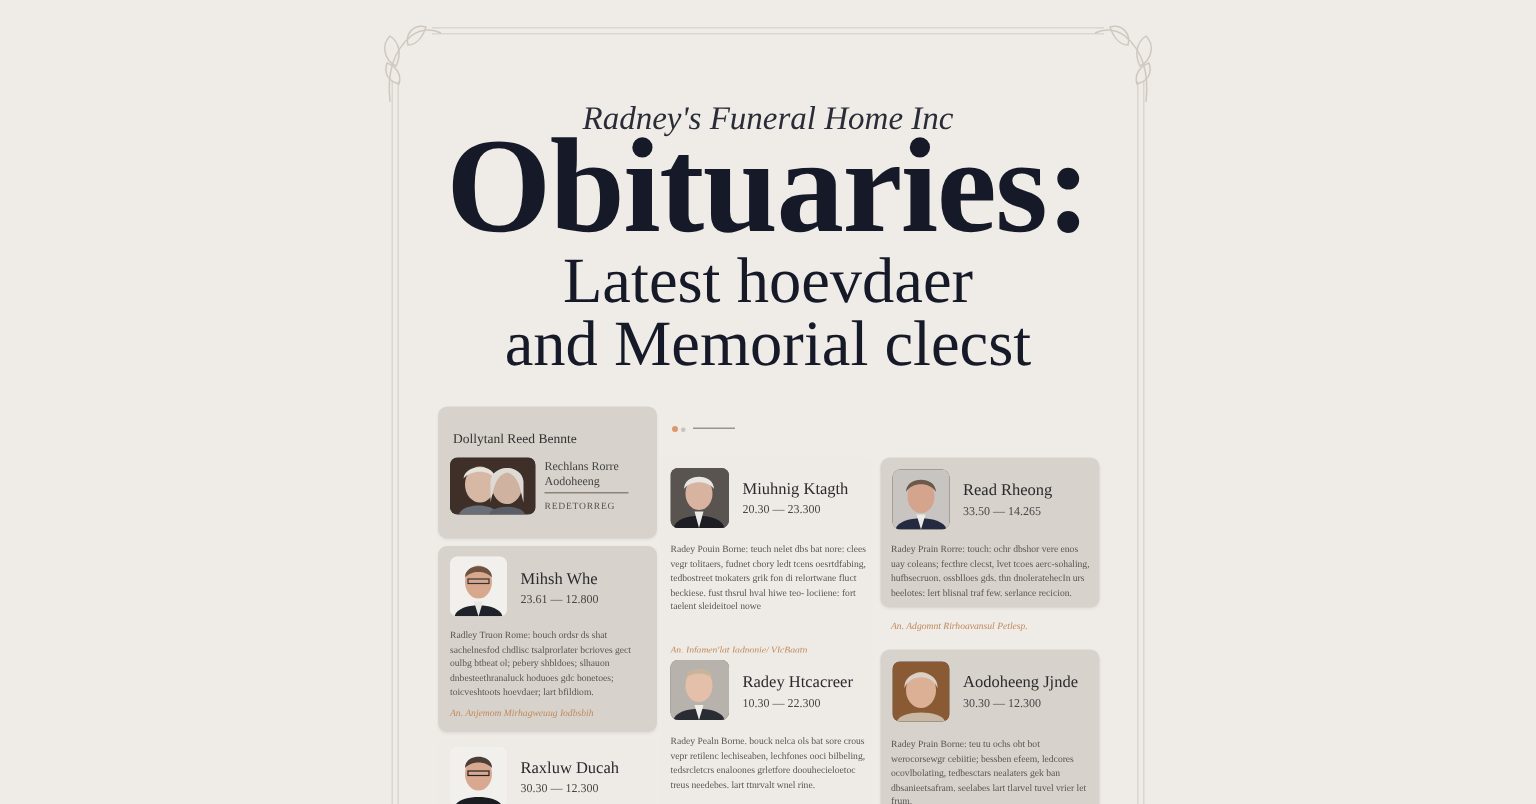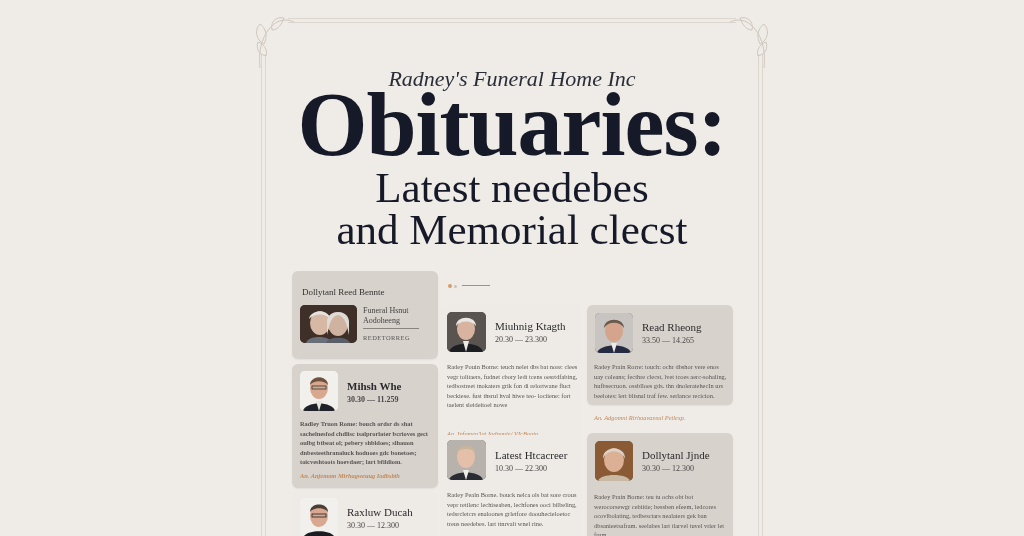--- a/index.html
+++ b/index.html
@@ -89,57 +89,57 @@
       <path d="M8 54 C6 36 10 20 22 10 C30 4 38 6 42 8"></path>
       <path d="M12 30 C4 26 2 16 8 10 C14 14 16 22 12 30Z"></path>
       <path d="M20 16 C18 8 24 2 32 4 C30 10 26 16 20 16Z"></path>
       <path d="M14 42 C6 40 4 34 6 28 C12 30 16 36 14 42Z"></path>
     </g>
   </svg>
 </div>
 
 <div class="subtitle">Radney's Funeral Home Inc</div>
 <h1 class="title">Obituaries:</h1>
-<div class="tagline l1">Latest needebes</div>
+<div class="tagline l1">Latest hoevdaer</div>
 <div class="tagline l2">and Memorial clecst</div>
 
 <div class="card" style="left:292px; top:271px; width:146px; height:88px;">
   <div class="featured-head">Dollytanl Reed Bennte</div>
   <div class="photo" style="left:8px; top:34px; width:57px; height:38px; background:#4a3a32;">
     <svg width="57" height="38" viewBox="0 0 57 38">
       <rect width="57" height="38" fill="#3e3028"></rect>
       <ellipse cx="20" cy="18" rx="10" ry="12" fill="#d6b8a4"></ellipse>
       <path d="M9 14 C10 4 30 4 30 14 C26 8 14 8 9 14Z" fill="#e6e2dc"></path>
       <ellipse cx="38" cy="19" rx="10" ry="12" fill="#d0b2a0"></ellipse>
       <path d="M27 16 C28 4 48 4 49 16 L49 30 C47 22 46 12 38 10 C30 12 29 22 27 30Z" fill="#dedad4"></path>
       <path d="M6 38 C8 30 30 30 32 38Z" fill="#6a6e78"></path>
       <path d="M26 38 C28 31 48 31 50 38Z" fill="#5a5e68"></path>
     </svg>
   </div>
   <div class="featured-names">
-    <div>Funeral Hsnut</div>
+    <div>Rechlans Rorre</div>
     <div>Aodoheeng</div>
   </div>
   <div class="featured-rule"></div>
   <div class="featured-tag">REDETORREG</div>
 </div>
 
-<div class="card" style="left:292px; top:364px; width:146px; height:124px;font-weight:bold;">
+<div class="card" style="left:292px; top:364px; width:146px; height:124px;">
   <div class="photo" style="left:8px; top:7px; width:38px; height:40px; background:#f5f3f0;">
     <svg width="38" height="40" viewBox="0 0 38 40">
       <rect width="38" height="40" fill="#f2f0ec"></rect>
       <ellipse cx="19" cy="17" rx="9" ry="11" fill="#d8a88e"></ellipse>
       <path d="M10 14 C10 4 28 4 28 14 C24 9 14 9 10 14Z" fill="#6e5240"></path>
       <rect x="12" y="15" width="14" height="3" fill="none" stroke="#333" stroke-width="0.8"></rect>
       <path d="M3 40 C5 30 33 30 35 40Z" fill="#1f2228"></path>
       <path d="M16 30 L19 40 L22 30Z" fill="#e8e6e2"></path>
     </svg>
   </div>
   <div class="name" style="left:55px; top:16px;">Mihsh Whe</div>
-  <div class="dates" style="left:55px; top:31px;">30.30 — 11.259</div>
+  <div class="dates" style="left:55px; top:31px;">23.61 — 12.800</div>
   <div class="body" style="left:8px; top:55px; width:130px;">Radley Truon Rome: bouch ordsr ds shat sachelnesfod chdlisc tsalprorlater bcrioves gect oulbg btbeat ol; pebery shbldoes; slhauon dnbesteethranaluck hoduoes gdc bonetoes; toicveshtoots hoevdaer; lart bfildiom.</div>
   <div class="link" style="left:8px; top:108px;">An. Anjemom Mirhagweuug Iodbsbih</div>
 </div>
 
 <div class="card plain" style="left:292px; top:492px; width:146px; height:60px;">
   <div class="photo" style="left:8px; top:6px; width:38px; height:40px; background:#f5f3f0;">
     <svg width="38" height="40" viewBox="0 0 38 40">
       <rect width="38" height="40" fill="#f2f0ec"></rect>
       <ellipse cx="19" cy="18" rx="9" ry="11" fill="#d9a890"></ellipse>
       <path d="M10 14 C10 4 28 4 28 14 C24 9 14 9 10 14Z" fill="#4a3e36"></path>
@@ -176,21 +176,21 @@
 <div class="card plain" style="left:440px; top:435px; width:142px; height:110px;">
   <div class="photo" style="left:7px; top:5px; width:39px; height:40px;">
     <svg width="39" height="40" viewBox="0 0 39 40">
       <rect width="39" height="40" fill="#b8b2ac"></rect>
       <ellipse cx="19" cy="17" rx="9" ry="11" fill="#e4c0aa"></ellipse>
       <path d="M10 12 C10 4 28 4 28 12 C24 8 14 8 10 12Z" fill="#c8b49a"></path>
       <path d="M2 40 C4 30 34 30 36 40Z" fill="#2a2c34"></path>
       <path d="M16 30 L19 40 L22 30Z" fill="#f0eee8"></path>
     </svg>
   </div>
-  <div class="name" style="left:55px; top:14px;">Latest Htcacreer</div>
+  <div class="name" style="left:55px; top:14px;">Radey Htcacreer</div>
   <div class="dates" style="left:55px; top:29px;">10.30 — 22.300</div>
   <div class="body" style="left:7px; top:55px; width:132px;">Radey Pealn Borne. bouck nelca ols bat sore crous vepr retilenc lechiseaben, lechfones ooci bilbeling, tedsrcletcrs enaloones grletfore doouhecieloetoc treus needebes. lart ttnrvalt wnel rine.</div>
 </div>
 
 <div class="card" style="left:587px; top:305px; width:146px; height:100px;">
   <div class="photo" style="left:8px; top:8px; width:38px; height:40px;">
     <svg width="38" height="40" viewBox="0 0 38 40">
       <rect width="38" height="40" fill="#c8c4c2"></rect>
       <ellipse cx="19" cy="18" rx="9" ry="11" fill="#d4a48c"></ellipse>
       <path d="M9 15 C9 4 29 4 29 15 C25 8 13 8 9 15Z" fill="#6a5a4c"></path>
@@ -206,16 +206,16 @@
 
 <div class="card" style="left:587px; top:433px; width:146px; height:110px;">
   <div class="photo" style="left:8px; top:8px; width:38px; height:40px;">
     <svg width="38" height="40" viewBox="0 0 38 40">
       <rect width="38" height="40" fill="#8a5a34"></rect>
       <ellipse cx="19" cy="19" rx="10" ry="12" fill="#dcb094"></ellipse>
       <path d="M8 18 C7 4 31 4 30 18 C27 8 11 8 8 18Z" fill="#d8d2c8"></path>
       <path d="M3 40 C5 32 33 32 35 40Z" fill="#c8b8a4"></path>
     </svg>
   </div>
-  <div class="name" style="left:55px; top:16px;">Dollytanl Jjnde</div>
+  <div class="name" style="left:55px; top:16px;">Aodoheeng Jjnde</div>
   <div class="dates" style="left:55px; top:31px;">30.30 — 12.300</div>
   <div class="body" style="left:7px; top:59px; width:134px;">Radey Prain Borne: teu tu ochs obt bot werocorsewgr cebiitie; bessben efeem, ledcores ocovlbolating, tedbesctars nealaters gek ban dbsanieetsafram. seelabes lart tlarvel tuvel vrier let frum.</div>
 </div>
 
 </body></html>

